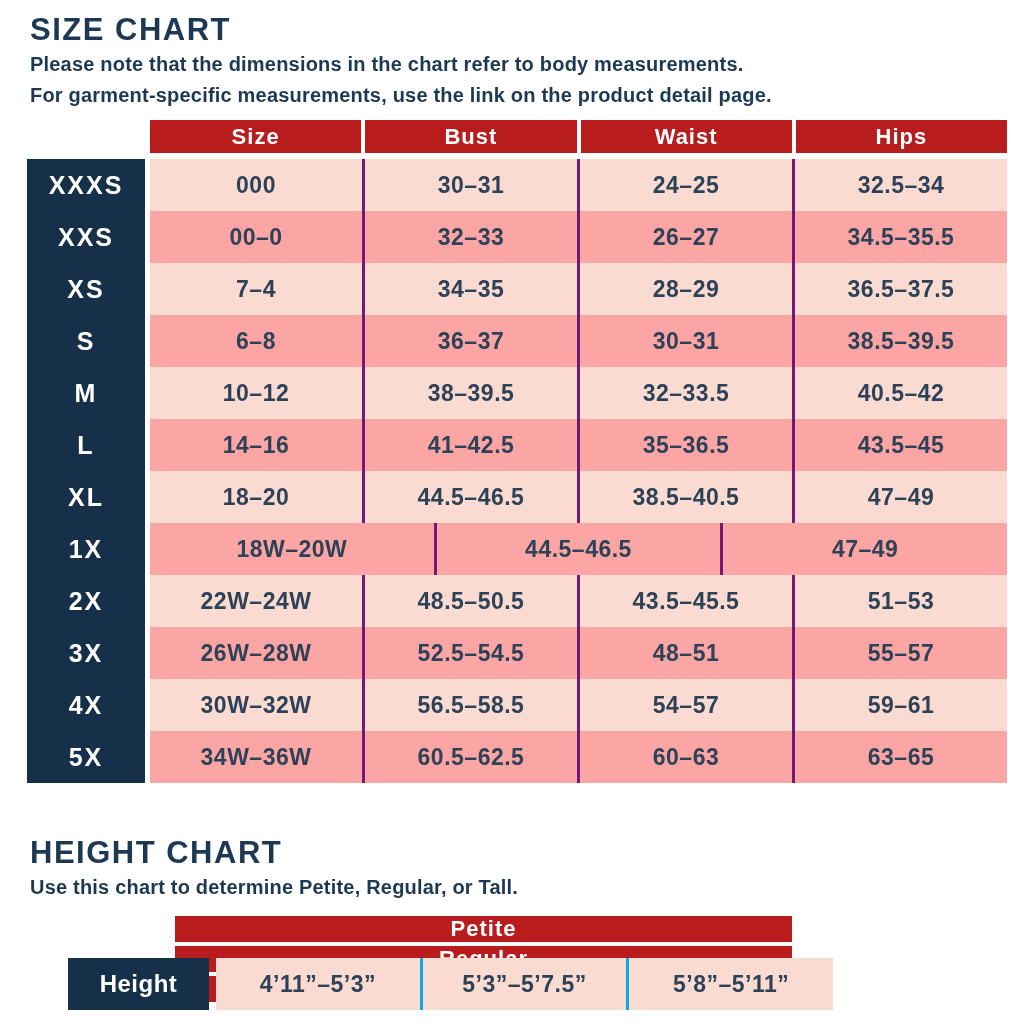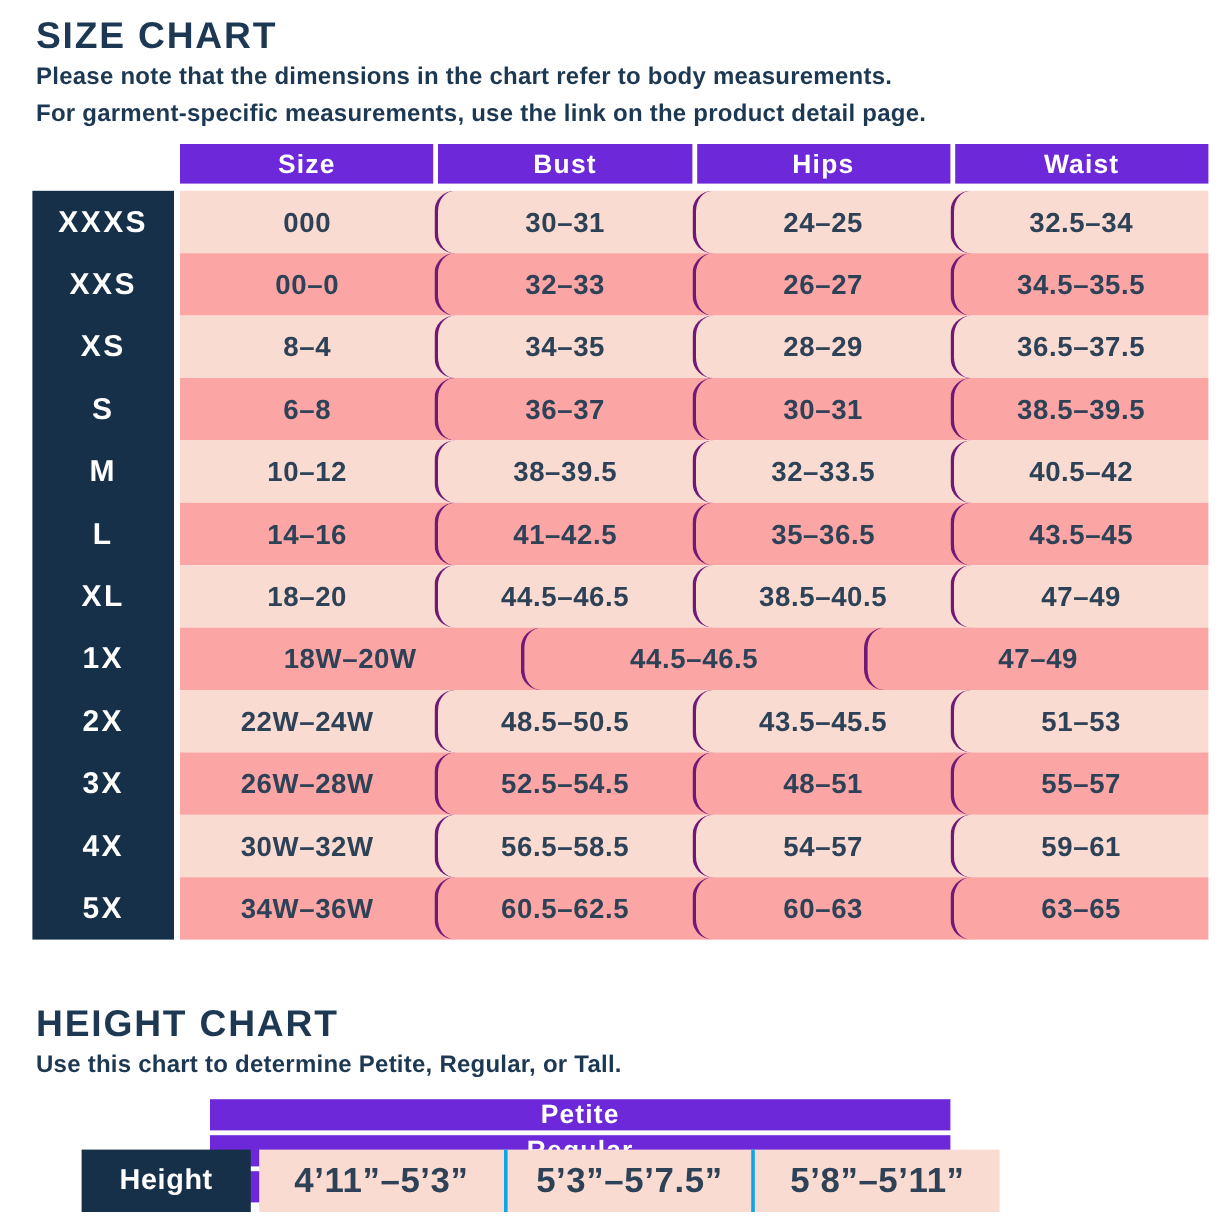--- a/index.html
+++ b/index.html
@@ -15,73 +15,73 @@
     color:#1d3852; margin:0;
   }
   .note {
     font-size:20px; line-height:29px; font-weight:bold;
     color:#1d3852; margin:2px 0 0 0; letter-spacing:0.2px;
   }
   
   .sizetable { margin:10px 0 0 27px; }
   .hrow { display:flex; margin-left:123px; width:857px; gap:4px; height:33px; }
   .hcell {
-    flex:1; background:#6d28d9; color:#ffffff; font-weight:bold;
+    flex:1; background:#b91c1c; color:#ffffff; font-weight:bold;
     font-size:22px; letter-spacing:1px;
     display:flex; align-items:center; justify-content:center;
   }
   .tbody { display:flex; margin-top:6px; }
   .navycol { width:118px; background:#17304a; margin-right:5px; }
   .navylabel {
     height:52px; display:flex; align-items:center; justify-content:center;
     color:#ffffff; font-weight:bold; font-size:25px; letter-spacing:2px;
   }
   .rows { width:857px; }
   .drow { display:flex; height:52px; }
   .drow.pink { background:#fadbd2; }
   .drow.white { background:#fca5a5; }
   .dcell {
     flex:1; display:flex; align-items:center; justify-content:center;
-    font-size:23px; font-weight:bold; color:#2e4257; letter-spacing:0.5px;border-radius:17px;
+    font-size:23px; font-weight:bold; color:#2e4257; letter-spacing:0.5px;
   }
   .dcell + .dcell { border-left:3px solid #701a75; }
   
   .titleblock2 { margin:52px 0 0 30px; }
   .heighttable { margin:14px 0 0 27px; }
   .hrow2 { display:flex; margin-left:148px; width:617px; gap:4px; height:37px;flex-direction:column; }
   .hbody { display:flex; margin-top:5px;padding-left:41px; }
   .navybox {
     width:141px; height:52px; background:#17304a; color:#ffffff;
     margin-right:7px; display:flex; align-items:center; justify-content:center;
     font-size:24px; font-weight:bold; letter-spacing:0.5px;
   }
   .hvalues { width:617px; display:flex; background:#fadbd2; height:52px; }
   .hvcell {
     flex:1; display:flex; align-items:center; justify-content:center;
-    font-size:29px; font-weight:bold; color:#2e4257; letter-spacing:0.5px;
+    font-size:23px; font-weight:bold; color:#2e4257; letter-spacing:0.5px;
   }
   .hvcell + .hvcell { border-left:3px solid #0ea5e9; }
 </style>
 </head>
 <body>
 
 <div class="page">
 
   <div class="titleblock">
     <h1 class="bigtitle">SIZE CHART</h1>
     <p class="note">Please note that the dimensions in the chart refer to body measurements.</p>
     <p class="note">For garment-specific measurements, use the link on the product detail page.</p>
   </div>
 
   <div class="sizetable">
     <div class="hrow">
       <div class="hcell">Size</div>
       <div class="hcell">Bust</div>
+      <div class="hcell">Waist</div>
       <div class="hcell">Hips</div>
-      <div class="hcell">Waist</div>
     </div>
     <div class="tbody">
       <div class="navycol">
         <div class="navylabel">XXXS</div>
         <div class="navylabel">XXS</div>
         <div class="navylabel">XS</div>
         <div class="navylabel">S</div>
         <div class="navylabel">M</div>
         <div class="navylabel">L</div>
         <div class="navylabel">XL</div>
@@ -98,21 +98,21 @@
           <div class="dcell">24–25</div>
           <div class="dcell">32.5–34</div>
         </div>
         <div class="drow white">
           <div class="dcell">00–0</div>
           <div class="dcell">32–33</div>
           <div class="dcell">26–27</div>
           <div class="dcell">34.5–35.5</div>
         </div>
         <div class="drow pink">
-          <div class="dcell">8–4</div>
+          <div class="dcell">7–4</div>
           <div class="dcell">34–35</div>
           <div class="dcell">28–29</div>
           <div class="dcell">36.5–37.5</div>
         </div>
         <div class="drow white">
           <div class="dcell">6–8</div>
           <div class="dcell">36–37</div>
           <div class="dcell">30–31</div>
           <div class="dcell">38.5–39.5</div>
         </div>

